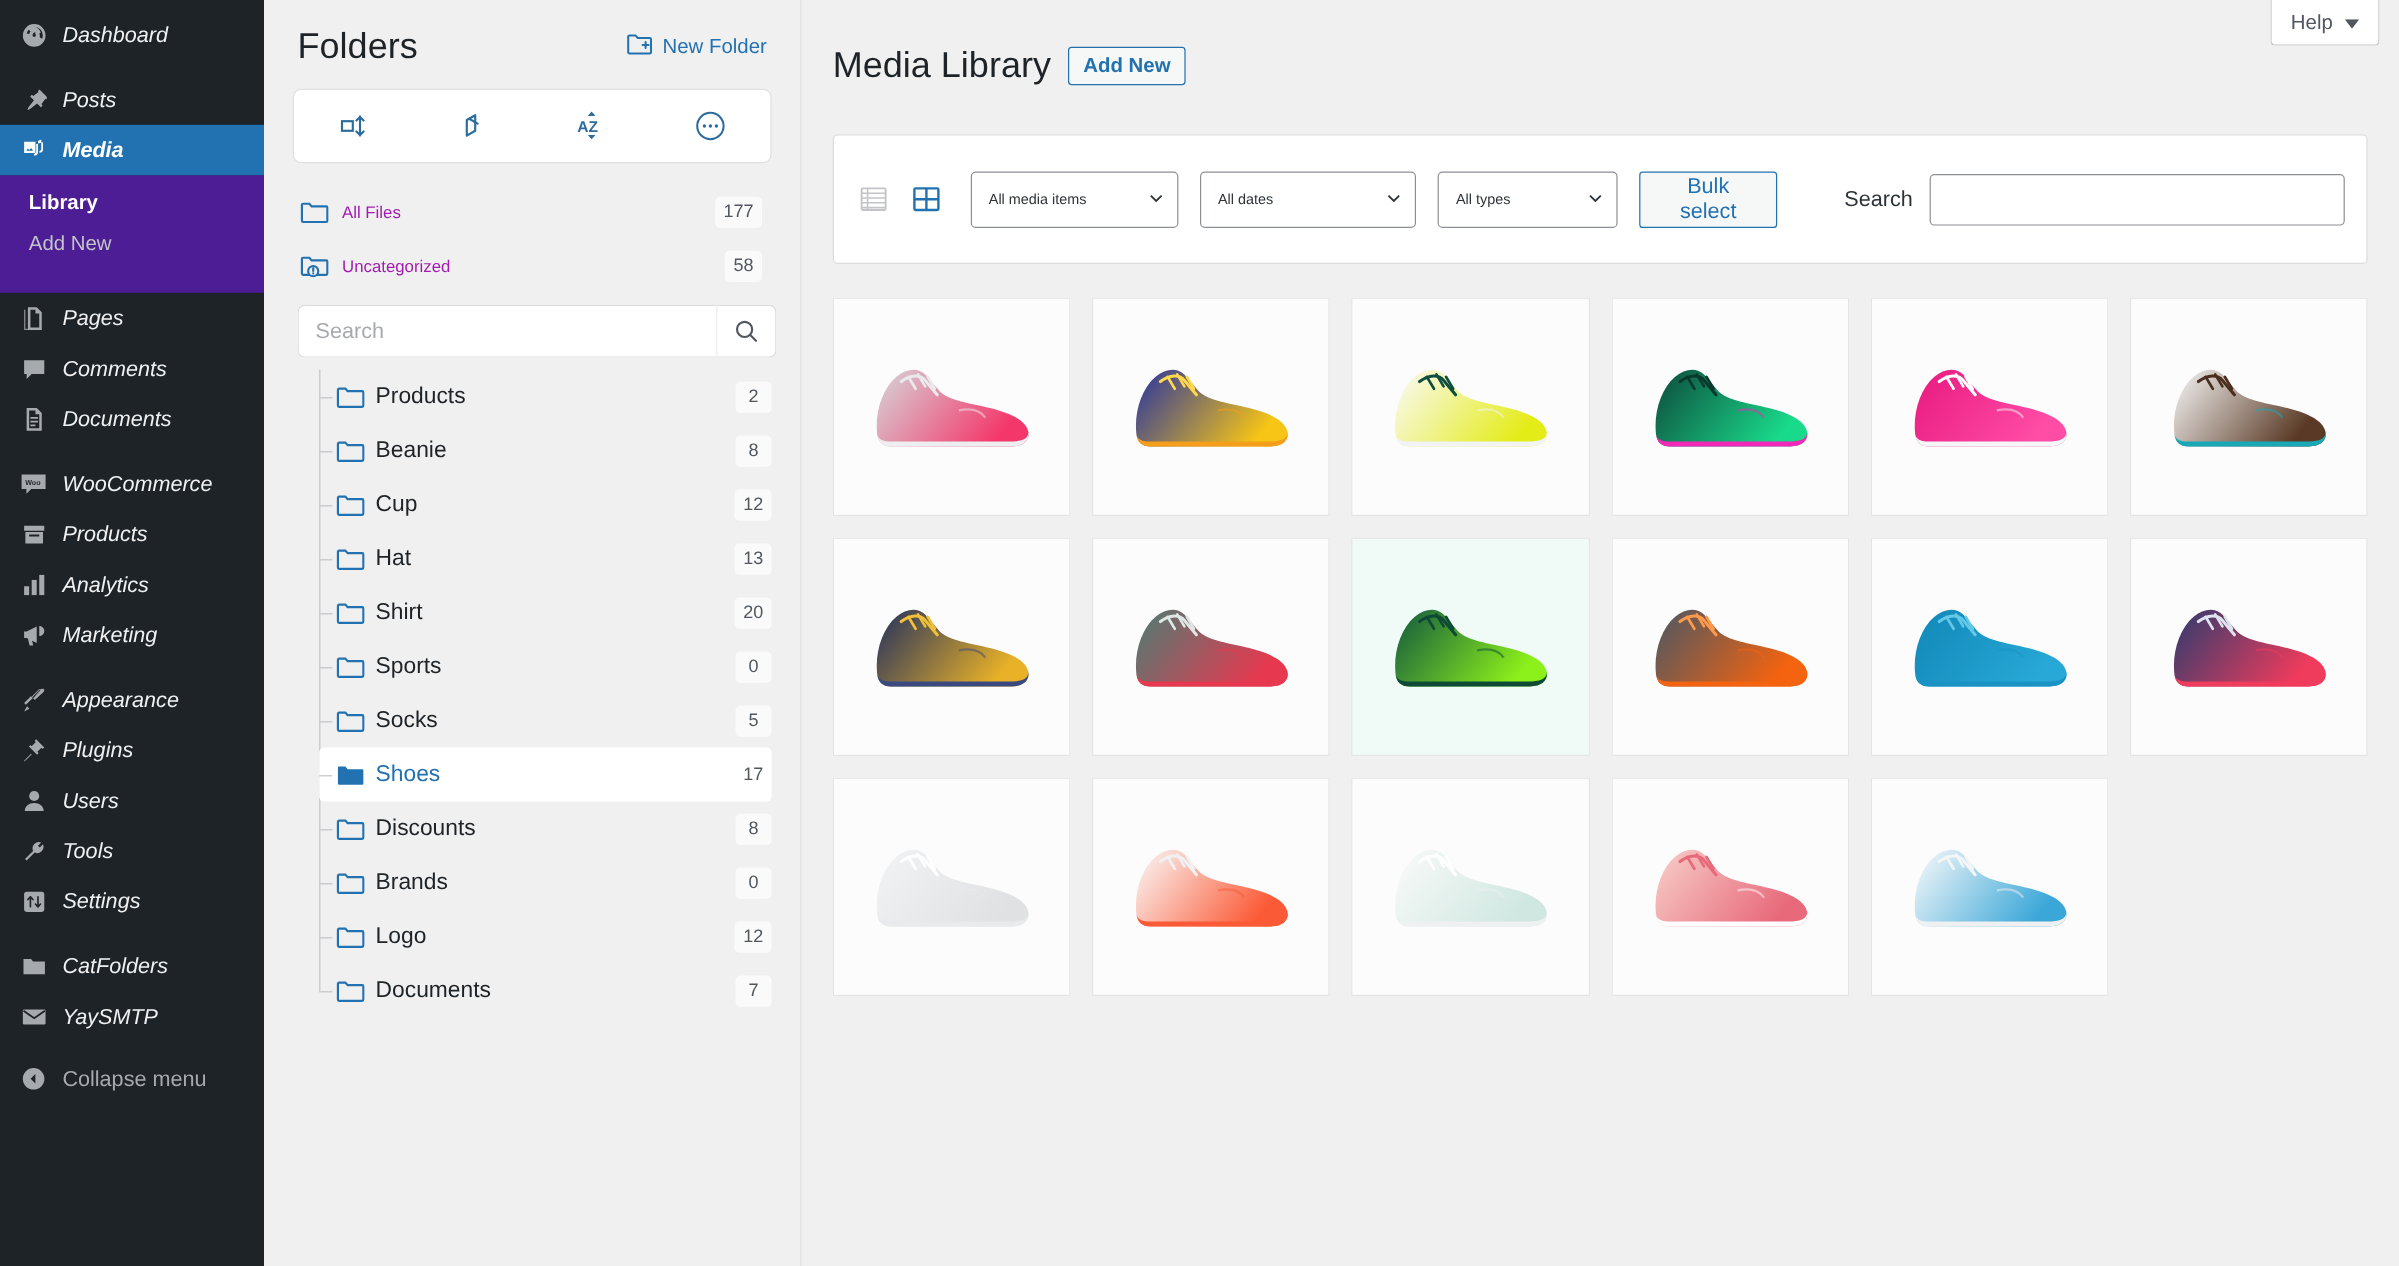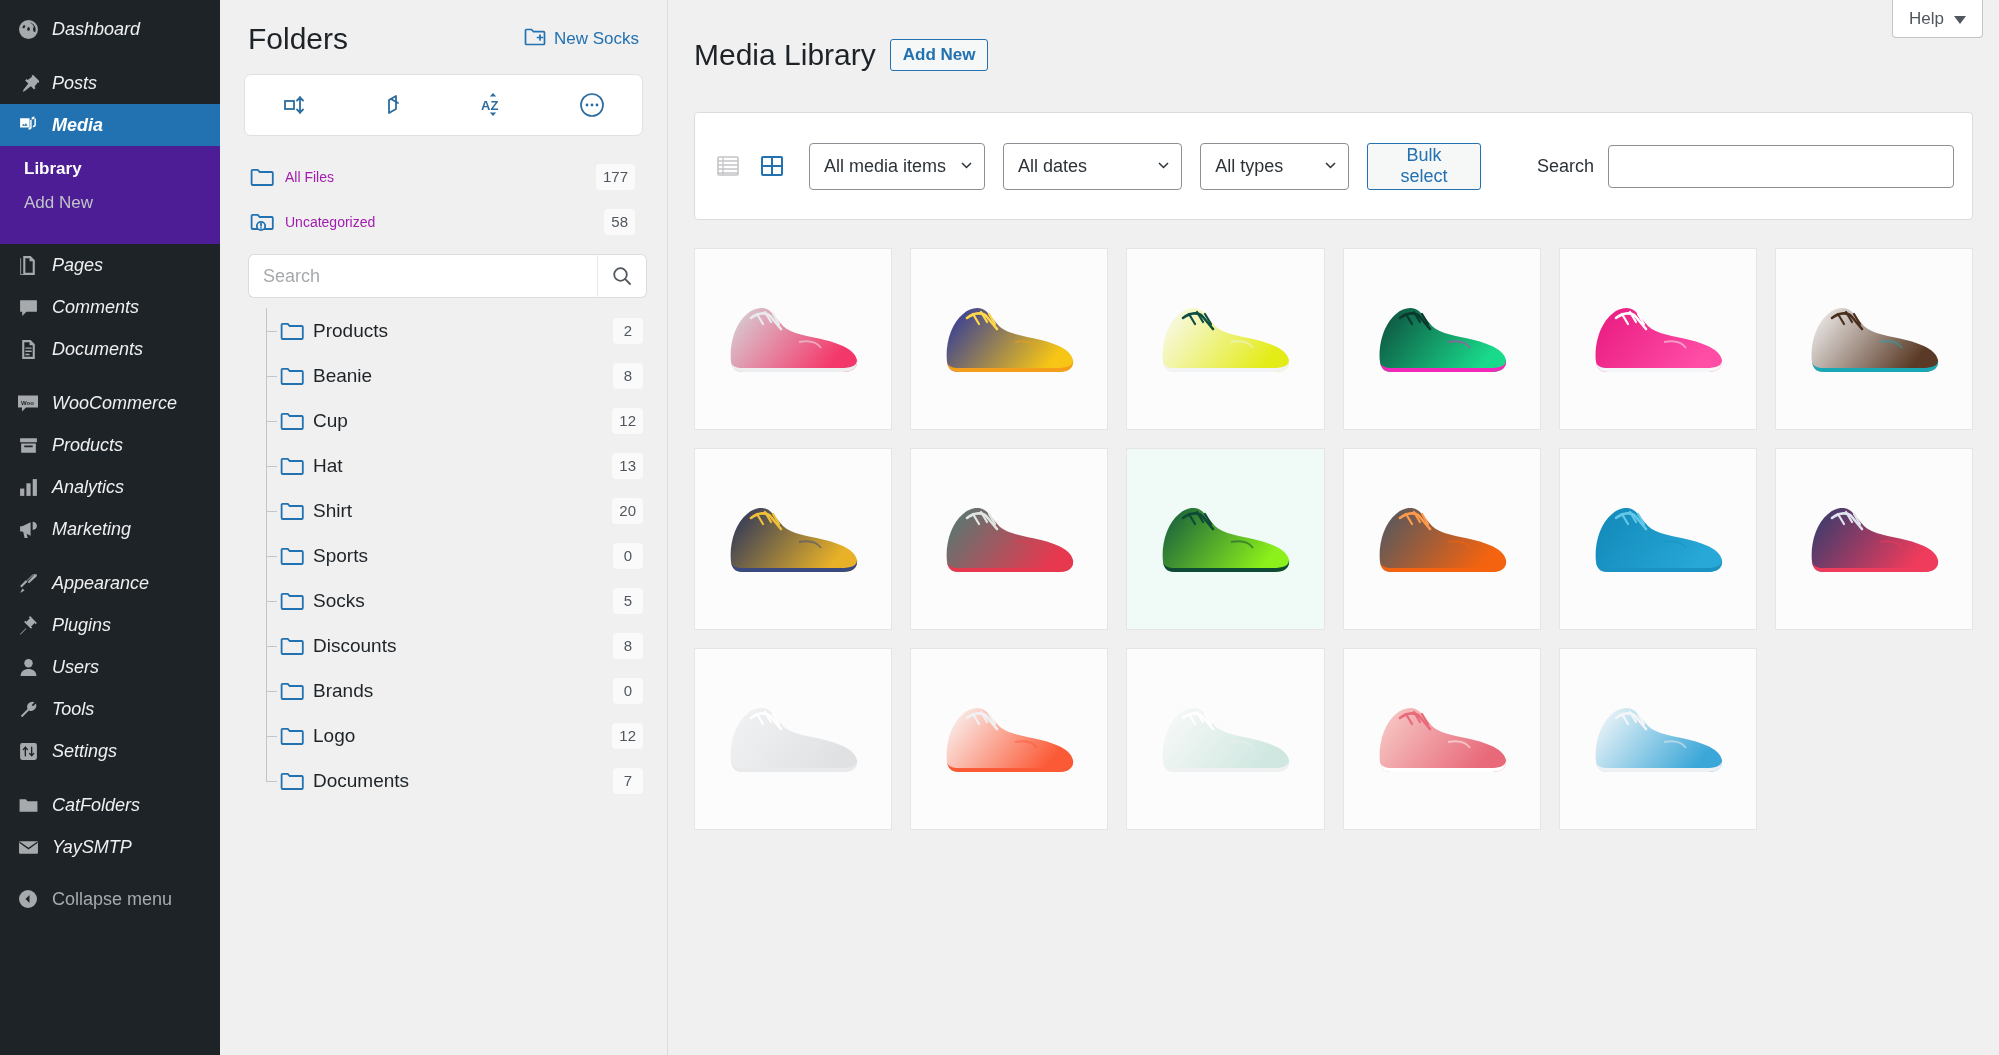--- a/index.html
+++ b/index.html
@@ -195,21 +195,21 @@
   .view-toggle { display: flex; align-items: center; gap: 14px; margin-right: 4px; }
   .vt-btn { width: 30px; height: 30px; display: flex; align-items: center; justify-content: center; cursor: pointer; }
   .select-box {
     position: relative;
     height: 47px;
     border: 1px solid #8c8f94;
     border-radius: 4px;
     background: #fff;
     display: flex; align-items: center;
     padding: 0 38px 0 14px;
-    font-size: 18px; color: #2c3338;
+    font-size: 12px; color: #2c3338;
     cursor: pointer; white-space: nowrap;
   }
   .select-box .chev {
     position: absolute; right: 12px; top: 50%;
     margin-top: -4px;
     width: 11px; height: 7px;
   }
   .sb-media { width: 182px; }
   .sb-dates { width: 190px; }
   .sb-types { width: 157px; }
@@ -423,21 +423,21 @@
   <aside class="folders">
     <div class="folders-head">
       <div class="folders-title">Folders</div>
       <div class="new-folder">
         <span>
           <svg width="22" height="19" viewBox="0 0 22 19" fill="none" stroke="#2271b1" stroke-width="1.7">
             <path d="M1.5 16.5V3.5a1 1 0 011-1h5l2 2.2h10a1 1 0 011 1v10.8a1 1 0 01-1 1h-17a1 1 0 01-1-1z"></path>
             <path d="M13.5 10.5h5M16 8v5" stroke-linecap="round"></path>
           </svg>
         </span>
-        <span>New Socks</span>
+        <span>New Folder</span>
       </div>
     </div>
 
     <div class="folder-toolbar">
       <div class="ftb-btn">
         <svg width="26" height="26" viewBox="0 0 26 26" fill="none" stroke="#2c6c9e" stroke-width="1.8">
           <rect x="3" y="9" width="9" height="8"></rect>
           <path d="M18 5v16M15 8.5l3-3 3 3M15 17.5l3 3 3-3" stroke-linecap="round" stroke-linejoin="round"></path>
         </svg>
       </div>
@@ -553,20 +553,29 @@
           <span class="count">0</span>
         </div>
         <div class="tree-row">
           <span class="f-icon">
             <svg width="24" height="20" viewBox="0 0 24 20" fill="none" stroke="#2271b1" stroke-width="1.8">
               <path d="M1.6 17V3.8a1 1 0 011-1h5.2l1.9 2.2h12.1a1 1 0 011 1V17a1 1 0 01-1 1H2.6a1 1 0 01-1-1z"></path>
             </svg>
           </span>
           <span class="f-label">Socks</span>
           <span class="count">5</span>
+        </div>
+        <div class="tree-row selected">
+          <span class="f-icon">
+            <svg width="24" height="20" viewBox="0 0 24 20" fill="#2271b1">
+              <path d="M1.6 17V3.8a1 1 0 011-1h5.2l1.9 2.2h12.1a1 1 0 011 1V17a1 1 0 01-1 1H2.6a1 1 0 01-1-1z"></path>
+            </svg>
+          </span>
+          <span class="f-label">Shoes</span>
+          <span class="count">17</span>
         </div>
         <div class="tree-row">
           <span class="f-icon">
             <svg width="24" height="20" viewBox="0 0 24 20" fill="none" stroke="#2271b1" stroke-width="1.8">
               <path d="M1.6 17V3.8a1 1 0 011-1h5.2l1.9 2.2h12.1a1 1 0 011 1V17a1 1 0 01-1 1H2.6a1 1 0 01-1-1z"></path>
             </svg>
           </span>
           <span class="f-label">Discounts</span>
           <span class="count">8</span>
         </div>

